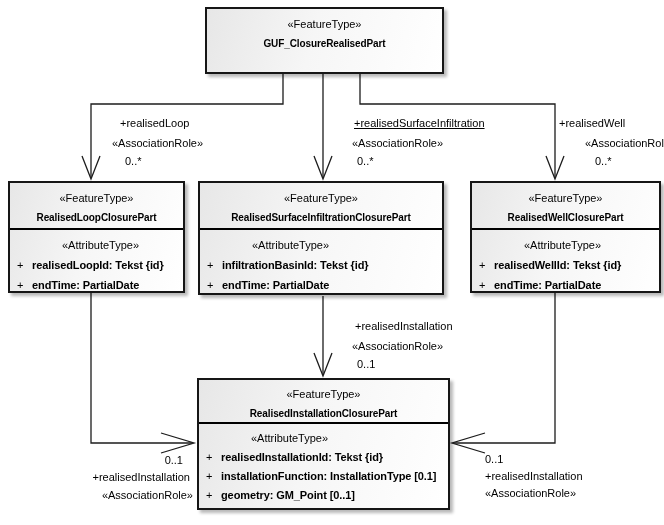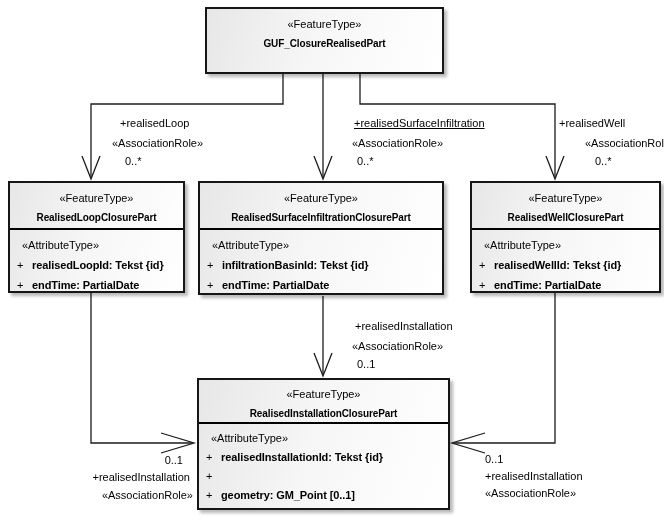--- a/index.html
+++ b/index.html
@@ -18,21 +18,21 @@
     position: absolute;
     border: 2px solid var(--border, #161616);
     background: linear-gradient(105deg, #e7e7e7 0%, #f6f6f6 45%, #ffffff 100%);
     box-shadow: 3px 3px 3px rgba(0,0,0,0.28);
   }
   .compartment.header { text-align: center; padding-top: 5px; }
   .compartment.header > div { line-height: 20px; white-space: nowrap; }
   .stereotype { font-weight: normal; }
   .class-name { font-weight: bold; font-size: 10px; letter-spacing: -0.1px; }
   .compartment.attrs { border-top: 2px solid #000; padding-top: 5px; overflow: hidden; }
-  .attr-header { padding-left: 12px; line-height: 20px; white-space: nowrap; }
+  .attr-header { padding-left: 12px; line-height: 20px; white-space: nowrap; margin-left: 40px; }
   .attr-row { display: flex; line-height: 20px; white-space: nowrap; }
   .attrs.tight .attr-header, .attrs.tight .attr-row { line-height: 19px; }
   .vis { flex: 0 0 22px; padding-left: 7px; }
   .attr-text { letter-spacing: -0.1px; font-weight: bold; }
   .edge-label { position: absolute; white-space: nowrap; line-height: 12px; margin-left: 23px; }
   .ra { text-align: right; }
   #lines { position: absolute; left: 0; top: 0; pointer-events: none; }
 
   
   #box-guf     { left: 205px; top: 7px;   width: 239px; height: 67px; }
@@ -164,20 +164,21 @@
       <div class="class-name">RealisedInstallationClosurePart</div>
     </div>
     <div class="compartment attrs tight">
       <div class="attr-header">«AttributeType»</div>
       <div class="attr-row">
         <span class="vis">+</span>
         <span class="attr-text">realisedInstallationId: Tekst {id}</span>
       </div>
       <div class="attr-row">
         <span class="vis">+</span>
+        <span class="attr-text">installationFunction: InstallationType [0.1]</span>
       </div>
       <div class="attr-row">
         <span class="vis">+</span>
         <span class="attr-text">geometry: GM_Point [0..1]</span>
       </div>
     </div>
   </div>
 
   <div class="edge-label" id="lbl-loop-role">+realisedLoop</div>
   <div class="edge-label" id="lbl-loop-st">«AssociationRole»</div>

